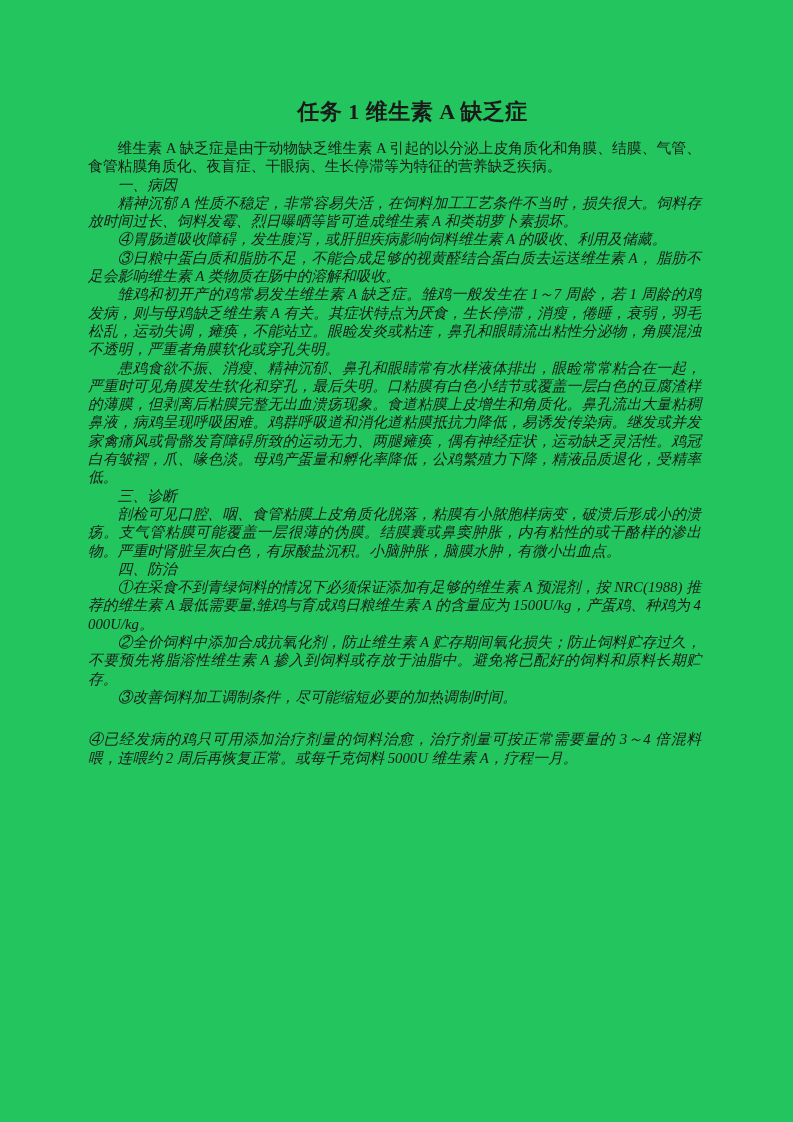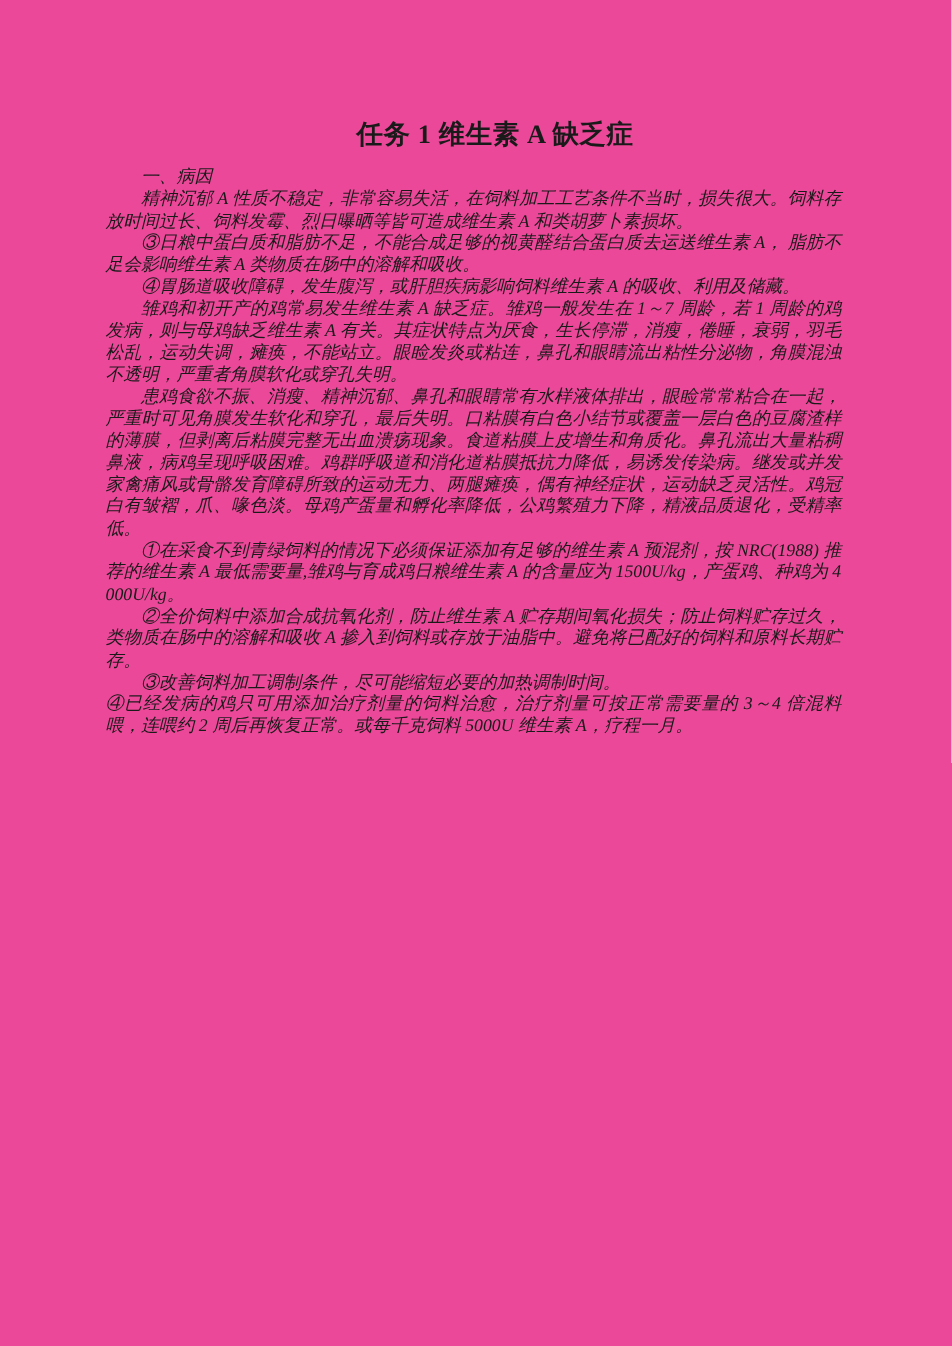--- a/index.html
+++ b/index.html
@@ -4,21 +4,21 @@
 <style>
   html, body {
     margin: 0;
     padding: 0;
     background: #ffffff;
   }
   .page {
     position: relative;
     width: 793px;
     height: 1122px;
-    background: #ec4899;
+    background: #22c55e;
     box-sizing: border-box;
     padding: 100px 56px 0 88px;
     font-family: "Liberation Serif", "DejaVu Serif", serif;
     color: #1a1a1a;
     overflow: hidden;
   }
   .title {
     font-size: 22px;
     line-height: 24px;
     font-weight: 700;
@@ -32,49 +32,56 @@
   .para {
     font-size: 14.8px;
     line-height: 18.3px;
     margin: 0;
     text-align: justify;
     text-indent: 2em;
     word-break: break-all;
   }
   .para.flush {
     text-indent: 0;
+    margin-top: 24px;
   }
   section {
     margin: 0;
     padding: 0;
     font-style: italic;
   }
 </style>
 </head>
 <body>
 
 <div class="page">
   <h1 class="title">任务 1  维生素 A 缺乏症</h1>
   <div class="body-text">
 
+    <p class="para">维生素 A 缺乏症是由于动物缺乏维生素 A 引起的以分泌上皮角质化和角膜、结膜、气管、食管粘膜角质化、夜盲症、干眼病、生长停滞等为特征的营养缺乏疾病。</p>
 
     <section>
       <p class="para">一、病因</p>
       <p class="para">精神沉郁 A 性质不稳定，非常容易失活，在饲料加工工艺条件不当时，损失很大。饲料存放时间过长、饲料发霉、烈日曝晒等皆可造成维生素 A 和类胡萝卜素损坏。</p>
+      <p class="para">④胃肠道吸收障碍，发生腹泻，或肝胆疾病影响饲料维生素 A 的吸收、利用及储藏。</p>
       <p class="para">③日粮中蛋白质和脂肪不足，不能合成足够的视黄醛结合蛋白质去运送维生素 A， 脂肪不足会影响维生素 A 类物质在肠中的溶解和吸收。</p>
-      <p class="para">④胃肠道吸收障碍，发生腹泻，或肝胆疾病影响饲料维生素 A 的吸收、利用及储藏。</p>
     </section>
 
     <section>
       <p class="para">雏鸡和初开产的鸡常易发生维生素 A 缺乏症。雏鸡一般发生在 1～7 周龄，若 1 周龄的鸡发病，则与母鸡缺乏维生素 A 有关。其症状特点为厌食，生长停滞，消瘦，倦睡，衰弱，羽毛松乱，运动失调，瘫痪，不能站立。眼睑发炎或粘连，鼻孔和眼睛流出粘性分泌物，角膜混浊不透明，严重者角膜软化或穿孔失明。</p>
       <p class="para">患鸡食欲不振、消瘦、精神沉郁、鼻孔和眼睛常有水样液体排出，眼睑常常粘合在一起，严重时可见角膜发生软化和穿孔，最后失明。口粘膜有白色小结节或覆盖一层白色的豆腐渣样的薄膜，但剥离后粘膜完整无出血溃疡现象。食道粘膜上皮增生和角质化。鼻孔流出大量粘稠鼻液，病鸡呈现呼吸困难。鸡群呼吸道和消化道粘膜抵抗力降低，易诱发传染病。继发或并发家禽痛风或骨骼发育障碍所致的运动无力、两腿瘫痪，偶有神经症状，运动缺乏灵活性。鸡冠白有皱褶，爪、喙色淡。母鸡产蛋量和孵化率降低，公鸡繁殖力下降，精液品质退化，受精率低。</p>
     </section>
 
+    <section>
+      <p class="para">三、诊断</p>
+      <p class="para">剖检可见口腔、咽、食管粘膜上皮角质化脱落，粘膜有小脓胞样病变，破溃后形成小的溃疡。支气管粘膜可能覆盖一层很薄的伪膜。结膜囊或鼻窦肿胀，内有粘性的或干酪样的渗出物。严重时肾脏呈灰白色，有尿酸盐沉积。小脑肿胀，脑膜水肿，有微小出血点。</p>
+    </section>
 
     <section>
+      <p class="para">四、防治</p>
       <p class="para">①在采食不到青绿饲料的情况下必须保证添加有足够的维生素 A 预混剂，按 NRC(1988) 推荐的维生素 A 最低需要量,雏鸡与育成鸡日粮维生素 A 的含量应为 1500U/kg，产蛋鸡、种鸡为 4000U/kg。</p>
-      <p class="para">②全价饲料中添加合成抗氧化剂，防止维生素 A 贮存期间氧化损失；防止饲料贮存过久，类物质在肠中的溶解和吸收 A 掺入到饲料或存放于油脂中。避免将已配好的饲料和原料长期贮存。</p>
+      <p class="para">②全价饲料中添加合成抗氧化剂，防止维生素 A 贮存期间氧化损失；防止饲料贮存过久，不要预先将脂溶性维生素 A 掺入到饲料或存放于油脂中。避免将已配好的饲料和原料长期贮存。</p>
       <p class="para">③改善饲料加工调制条件，尽可能缩短必要的加热调制时间。</p>
       <p class="para flush">④已经发病的鸡只可用添加治疗剂量的饲料治愈，治疗剂量可按正常需要量的 3～4 倍混料喂，连喂约 2 周后再恢复正常。或每千克饲料 5000U 维生素 A，疗程一月。</p>
     </section>
 
   </div>
 </div>
 
 </body></html>

